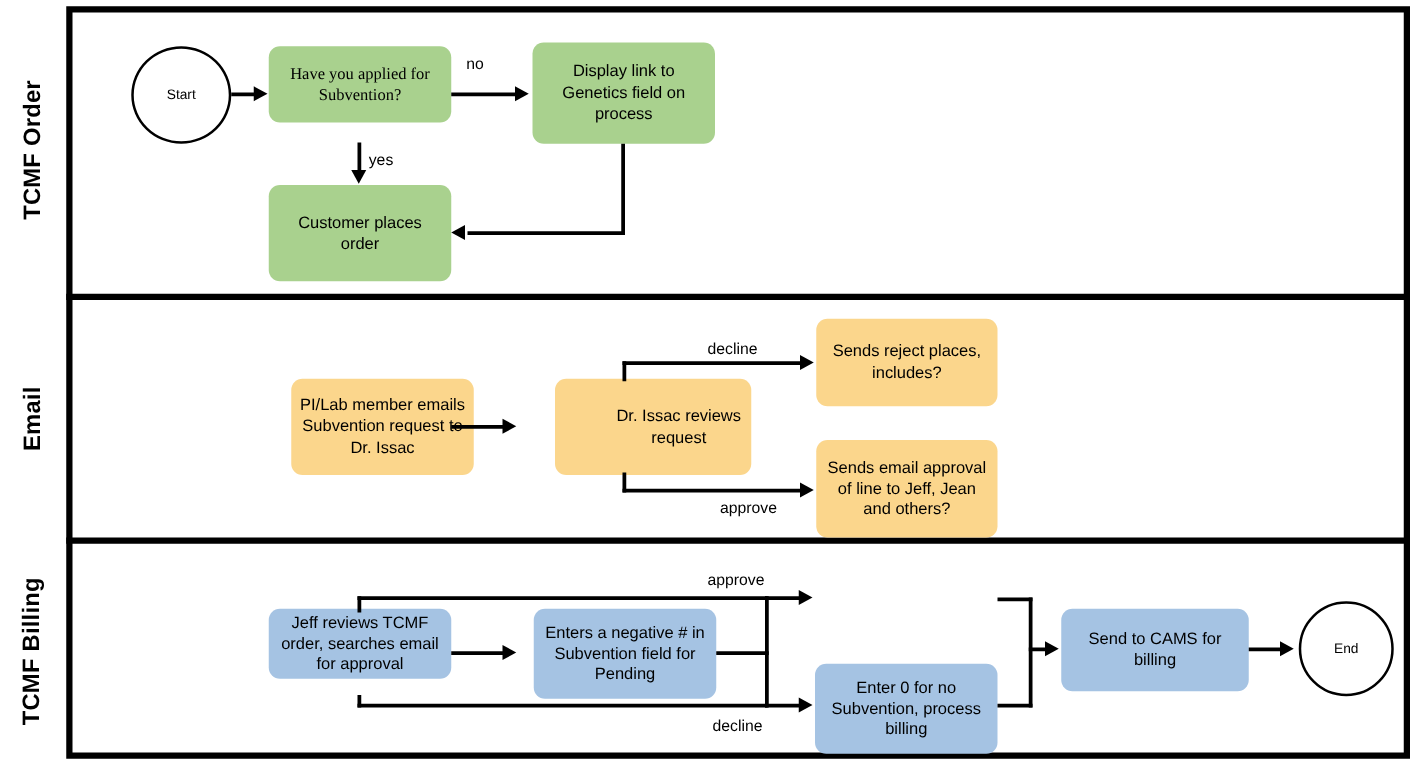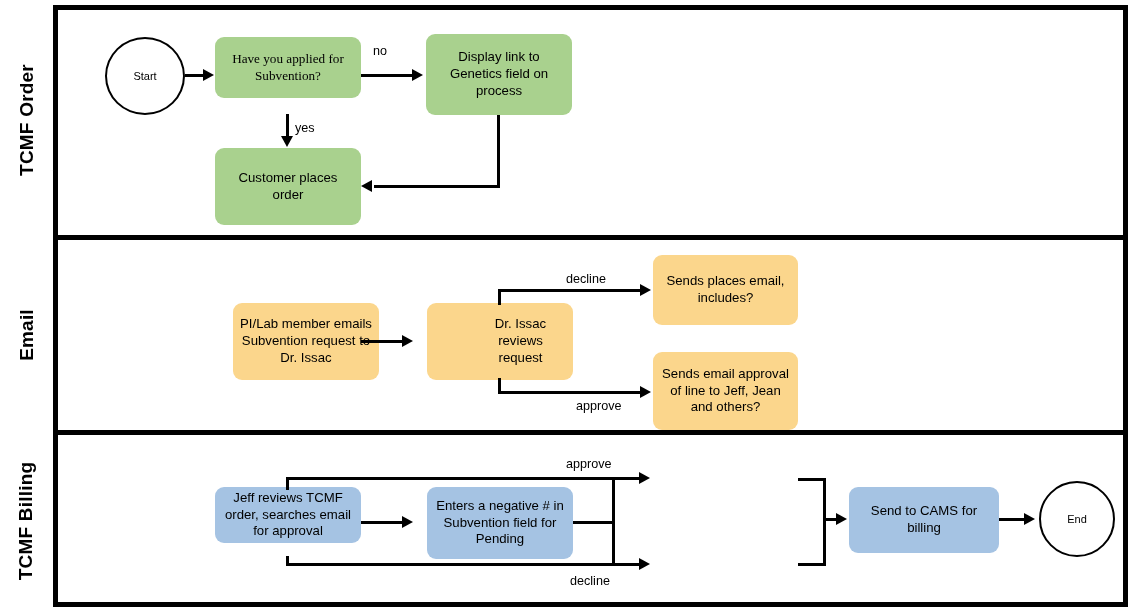--- a/index.html
+++ b/index.html
@@ -94,26 +94,26 @@
   <div class="elabel" style="left:295px;top:121px;">yes</div>
 
   <div class="v" style="left:497px;top:115px;height:73px;"></div>
   <div class="h" style="left:374px;top:185px;width:126px;"></div>
   <div class="ar ar-l" style="left:361px;top:180px;"></div>
 
   <div class="node orange" style="left:233px;top:303px;width:146px;height:77px;">
     <span>PI/Lab member emails Subvention request to Dr. Issac</span>
   </div>
 
-  <div class="node orange" style="left:427px;top:303px;width:146px;height:77px;padding-left:48px;">
+  <div class="node orange" style="left:444px;top:303px;width:157px;height:77px;padding-left:48px;">
     <span>Dr. Issac reviews request</span>
   </div>
 
   <div class="node orange" style="left:653px;top:255px;width:145px;height:70px;">
-    <span>Sends places email, includes?</span>
+    <span>Sends reject places, includes?</span>
   </div>
 
   <div class="node orange" style="left:653px;top:352px;width:145px;height:78px;">
     <span>Sends email approval of line to Jeff, Jean and others?</span>
   </div>
 
   <div class="h" style="left:361px;top:340px;width:42px;"></div>
   <div class="ar ar-r" style="left:402px;top:335px;"></div>
 
   <div class="v" style="left:498px;top:289px;height:16px;"></div>
@@ -128,20 +128,23 @@
 
   <div class="node blue" style="left:215px;top:487px;width:146px;height:56px;">
     <span>Jeff reviews TCMF order, searches email for approval</span>
   </div>
 
   <div class="node blue" style="left:427px;top:487px;width:146px;height:72px;">
     <span>Enters a negative # in Subvention field for Pending</span>
   </div>
 
 
+  <div class="node blue" style="left:652px;top:531px;width:146px;height:72px;">
+    <span>Enter 0 for no Subvention, process  billing</span>
+  </div>
 
   <div class="node blue" style="left:849px;top:487px;width:150px;height:66px;">
     <span>Send to CAMS for billing</span>
   </div>
 
   <div class="term" style="left:1039px;top:481px;width:76px;height:76px;">
     <span>End</span>
   </div>
 
   <div class="h" style="left:361px;top:521px;width:42px;"></div>

